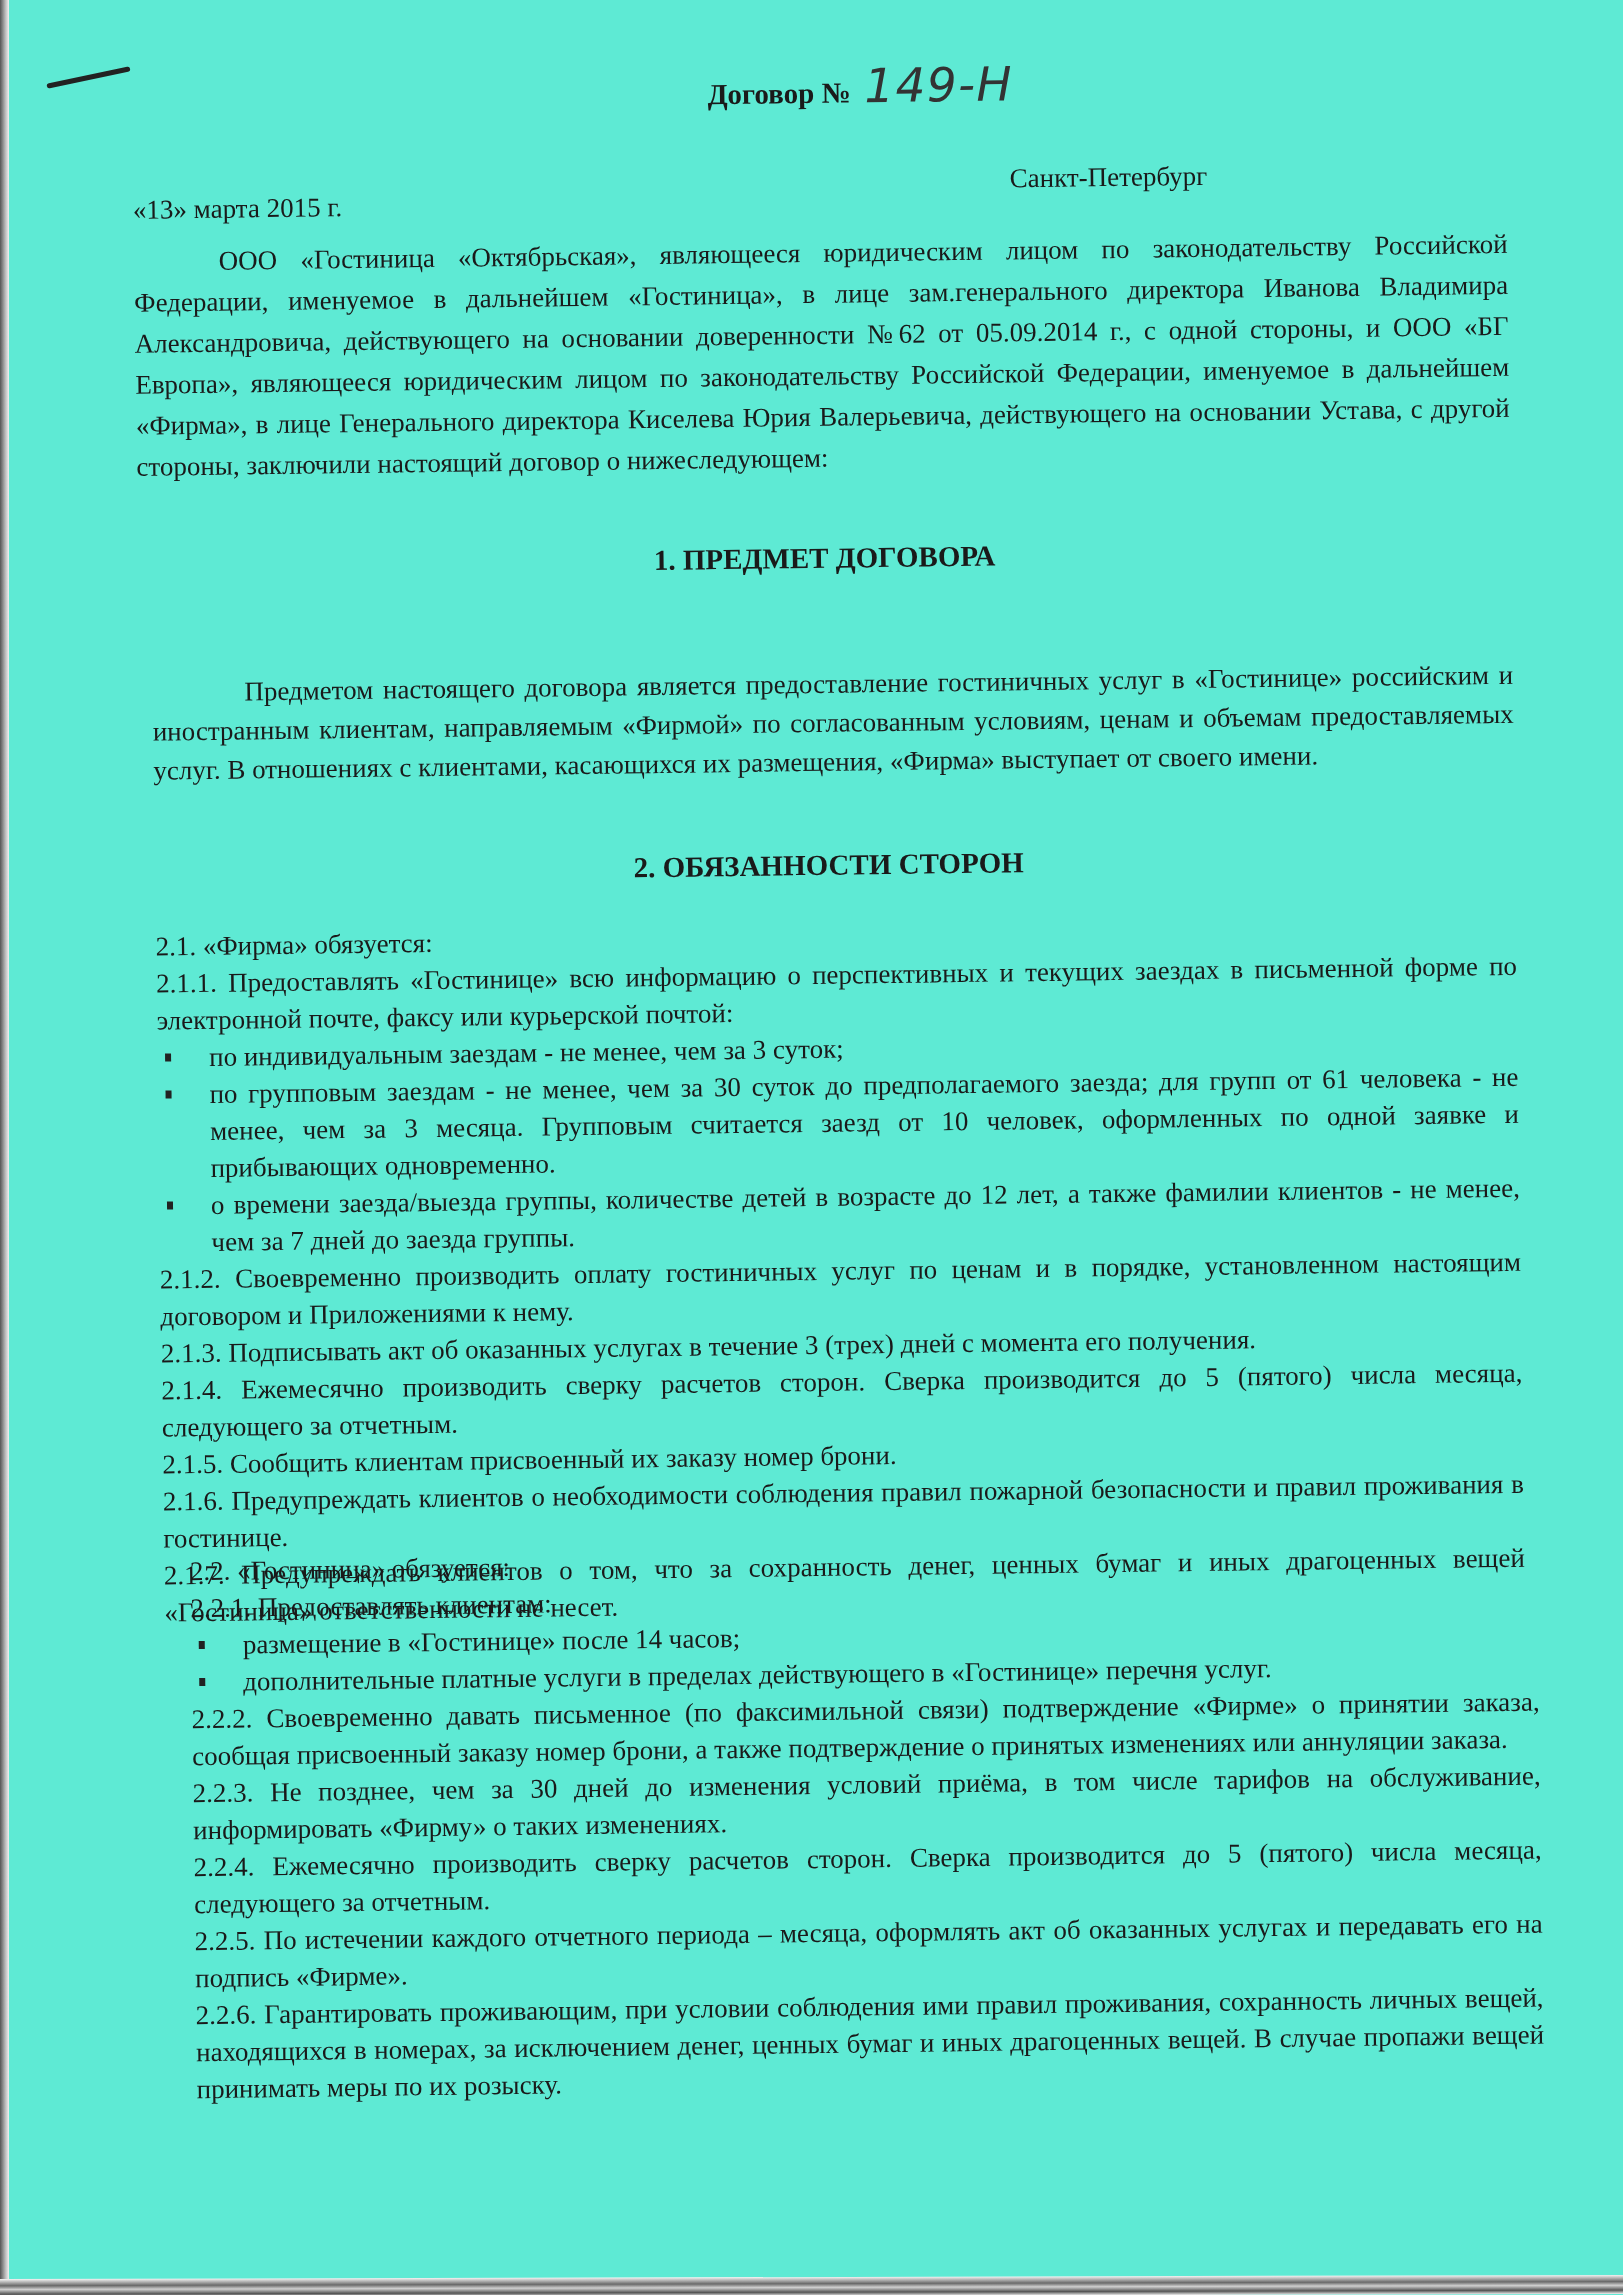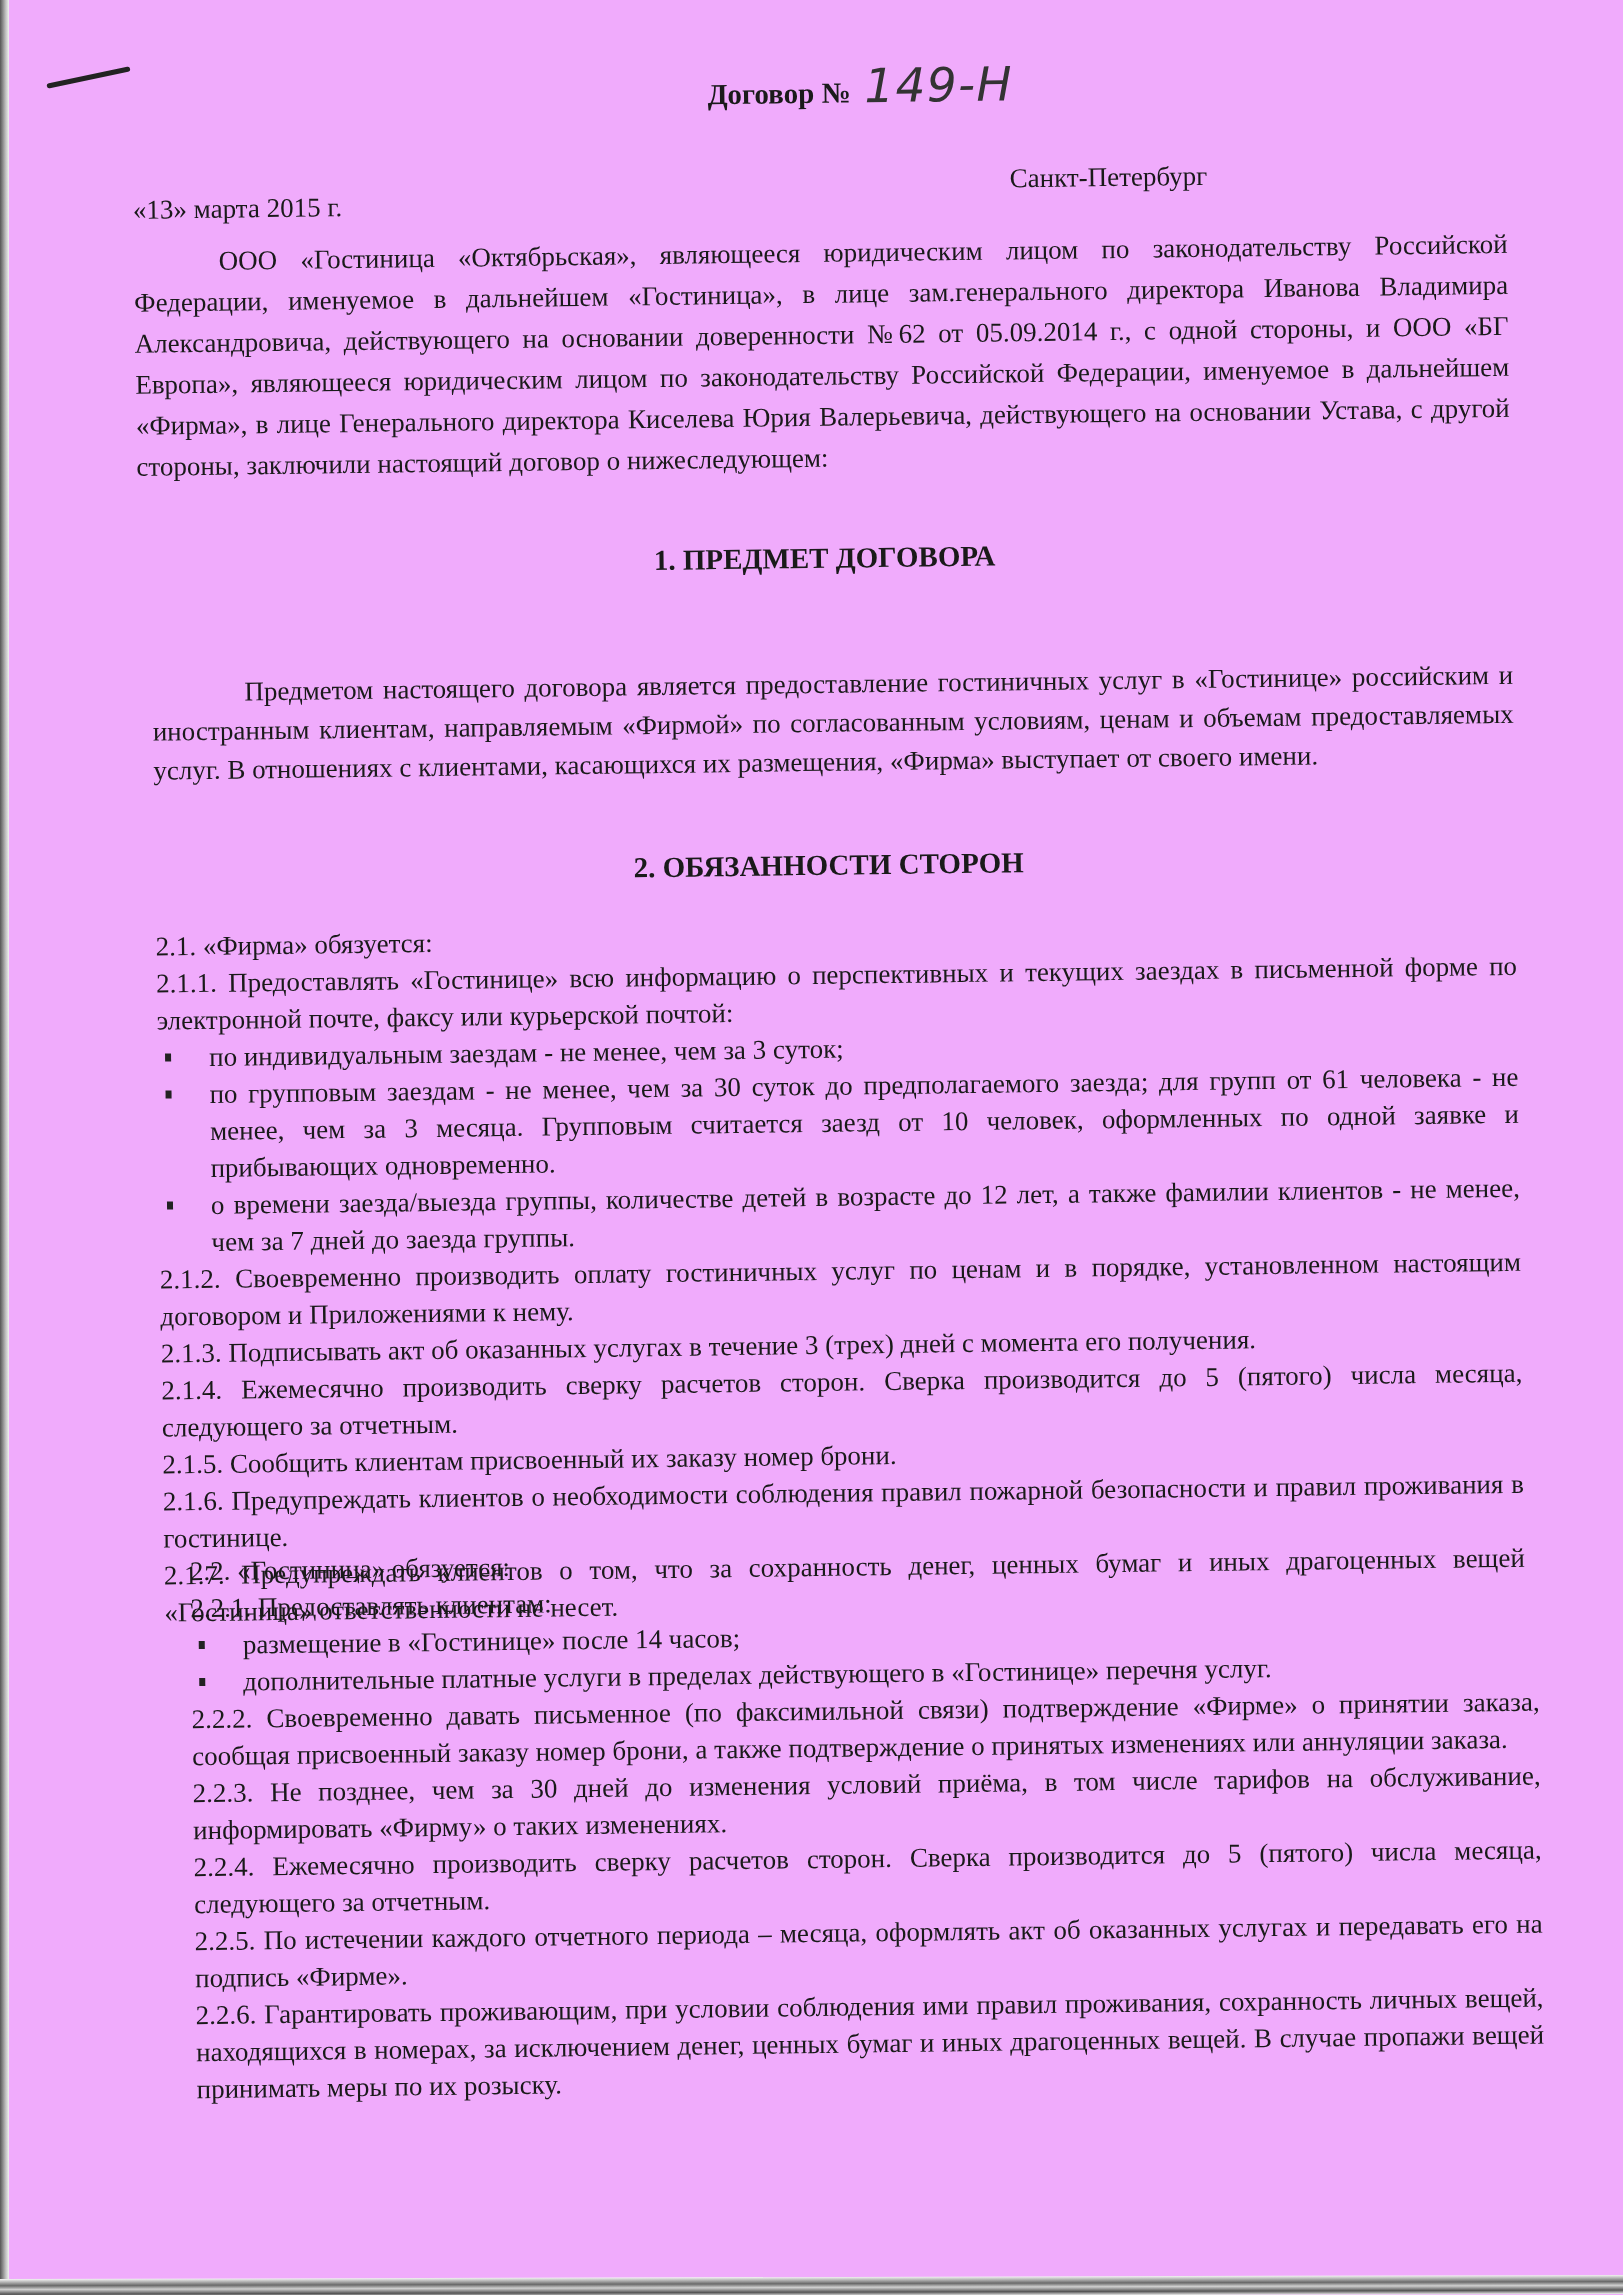--- a/index.html
+++ b/index.html
@@ -5,21 +5,21 @@
     html, body { margin: 0; padding: 0; }
     body {
       width: 1623px; height: 2295px; overflow: hidden;
       background: #f7f7f7;
       position: relative;
       font-family: "Liberation Serif", "DejaVu Serif", serif;
       color: #1a1a1a;
     }
     .page {
       position: absolute; left: 0; top: 0; width: 1623px; height: 2295px;
-      background: #f0abfc;
+      background: #5eead4;
     }
     .scan-edge-left {
       position: absolute; left: 0; top: 0; width: 9.2px; height: 2295px;
       background: linear-gradient(to right, #555, #bbb 60%, #f2f2f2);
     }
     .scan-edge-bottom {
       position: absolute; left: 0; top: 2277px; width: 1623px; height: 19px;
       background: linear-gradient(to bottom, #f4f4f4, #6a6a6a 35%, #cfcfcf 55%, #555 80%, #eee);
       transform: rotate(-0.15deg);
     }

